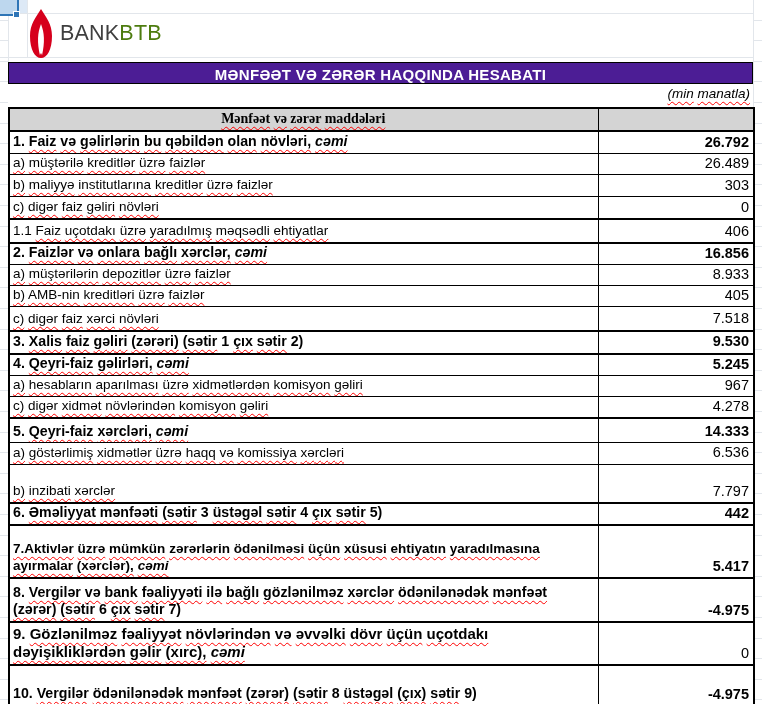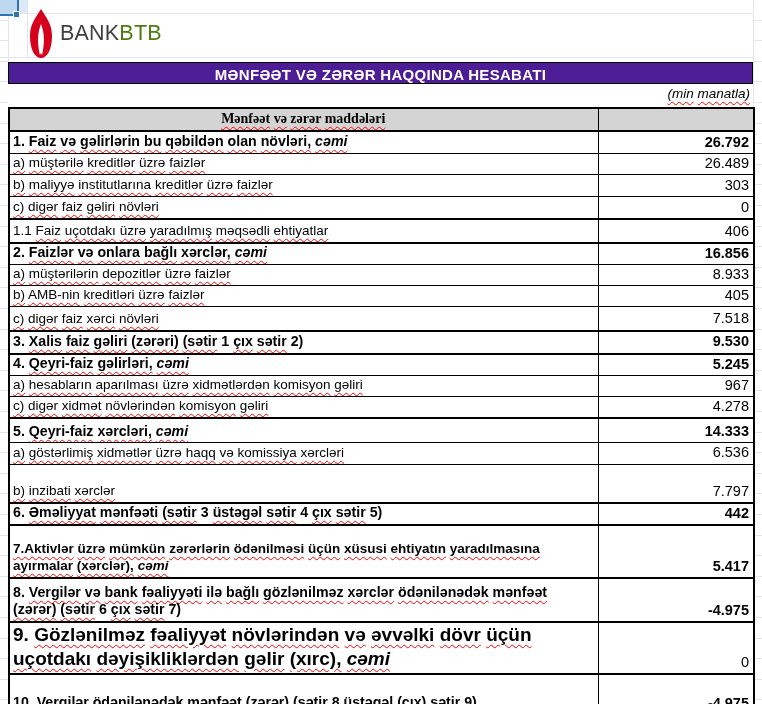--- a/index.html
+++ b/index.html
@@ -47,21 +47,21 @@
      overflow:hidden;line-height:1.25;}
   tr.header-row{height:20px;font-family:Liberation Serif, serif;}
   tr.header-row td{background:#D4D4D4;vertical-align:middle;padding-top:1px;}
   .header-label{font-weight:bold;font-size:14px;text-align:center;}
   .c-label{font-size:13.5px;}
   .c-value{font-size:14.5px;text-align:right;white-space:nowrap;}
   tr.section td{border-top-width:2px;}
   tr.section .c-label{font-weight:bold;font-size:14.2px;}
   tr.section .c-value{font-weight:bold;}
   tr.section0 td{border-top-width:2px;}
-  tr.section0 .c-label{font-weight:bold;font-size:19px;}
+  tr.section0 .c-label{font-weight:bold;font-size:15px;}
   tr.num td{border-top-width:2px;}
   em.suffix{font-style:italic;}
   
   .sq{text-decoration-line:underline;text-decoration-style:wavy;
       text-decoration-color:#FF0000;text-decoration-thickness:1px;text-underline-offset:2.5px;}
 </style>
 </head>
 <body>
 
 <div class="gutter left"></div>

